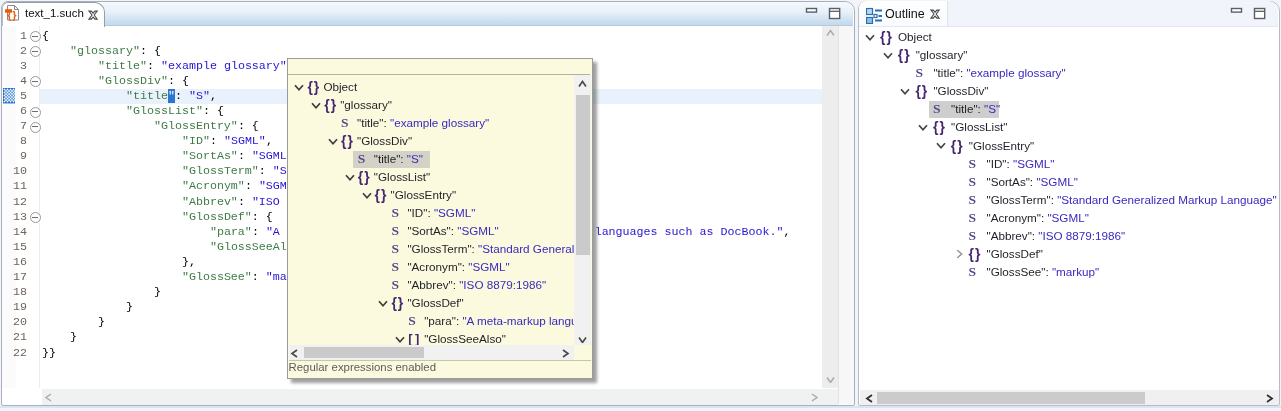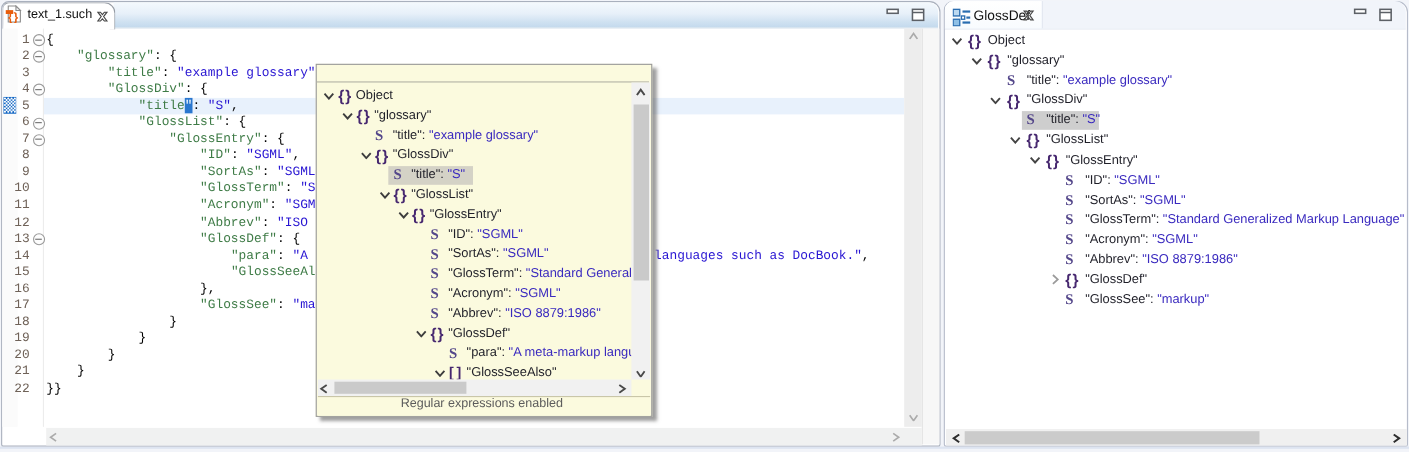--- a/index.html
+++ b/index.html
@@ -154,21 +154,21 @@
 <div class="abs" style="left:859px;top:1px;width:419px;height:25px;background:#f1f4fa;border-radius:8px 10px 0 0;border-bottom:1px solid #e4e8f0"></div>
 <div class="abs" style="left:859px;top:1px;width:88px;height:25px;background:linear-gradient(#ffffff,#f8fbfe);border-top-left-radius:8px;border-right:1px solid #dde2ec"></div>
 <svg class="abs" style="left:866px;top:7px" width="17" height="17">
     <rect x="0.5" y="1.5" width="6" height="6" fill="#bcd9f0" stroke="#2a6db0" stroke-width="1.2"></rect>
     <rect x="0.5" y="10.5" width="6" height="6" fill="#8fc0e6" stroke="#2a6db0" stroke-width="1.2"></rect>
     <rect x="9" y="2.5" width="7" height="2" fill="#2a6db0"></rect>
     <rect x="8" y="7.5" width="3" height="3" fill="#fff" stroke="#2a6db0" stroke-width="1.2"></rect>
     <rect x="12.5" y="8" width="3.5" height="2" fill="#2a6db0"></rect>
     <rect x="9" y="12.5" width="7" height="2" fill="#2a6db0"></rect>
   </svg>
-<div class="abs" style="left:885px;top:7px;font-size:12.5px;color:#111">GlossDef</div>
+<div class="abs" style="left:885px;top:7px;font-size:12.5px;color:#111">Outline</div>
 <svg class="abs" style="left:929.8px;top:8.6px" width="11" height="11">
     <path d="M1 1.1 L3.3 1.1 L5.1 3.2 L6.9 1.1 L9.2 1.1 L6.2 5.05 L9.2 9.1 L6.9 9.1 L5.1 7.05 L3.3 9.1 L1 9.1 L4 5.05 Z" fill="none" stroke="#474747" stroke-width="1.05"></path>
   </svg>
 <svg class="abs" style="left:1230px;top:7px" width="14" height="12">
     <rect x="1.5" y="1.5" width="10" height="3.6" fill="#fff" stroke="#5c6066" stroke-width="1.4"></rect>
   </svg>
 <svg class="abs" style="left:1253px;top:6.5px" width="14" height="13">
     <rect x="1.5" y="1.5" width="10.2" height="10" fill="#fff" stroke="#5c6066" stroke-width="1.4"></rect>
     <line x1="1.5" y1="4.3" x2="11.7" y2="4.3" stroke="#5c6066" stroke-width="1.3"></line>
   </svg>
@@ -293,12 +293,12 @@
   </svg>
 <div class="abs" style="left:288.5px;top:345px;width:285.5px;height:14.5px;background:#f1f1f1"></div>
 <svg class="abs" style="left:290px;top:348.5px" width="9" height="9">
     <path d="M7 1 L2 4.5 L7 8" fill="none" stroke="#4a4a4a" stroke-width="1.7"></path>
   </svg>
 <div class="abs" style="left:303.5px;top:346.5px;width:120px;height:11.5px;background:#cacaca"></div>
 <svg class="abs" style="left:561px;top:348.5px" width="9" height="9">
     <path d="M2 1 L7 4.5 L2 8" fill="none" stroke="#4a4a4a" stroke-width="1.7"></path>
   </svg>
 <div class="abs" style="left:288.5px;top:359.5px;width:302px;height:17px;background:#fbfade;border-top:1px solid #c9c6a8"></div>
-<div class="abs" style="left:288.5px;top:361px;width:299px;font-size:11.4px;color:#5c5c5c;text-align:center">Regular expressions enabled</div>
+<div class="abs" style="left:288.5px;top:361px;width:299px;font-size:11.4px;color:#5c5c5c;text-align:left">Regular expressions enabled</div>
 </body></html>

